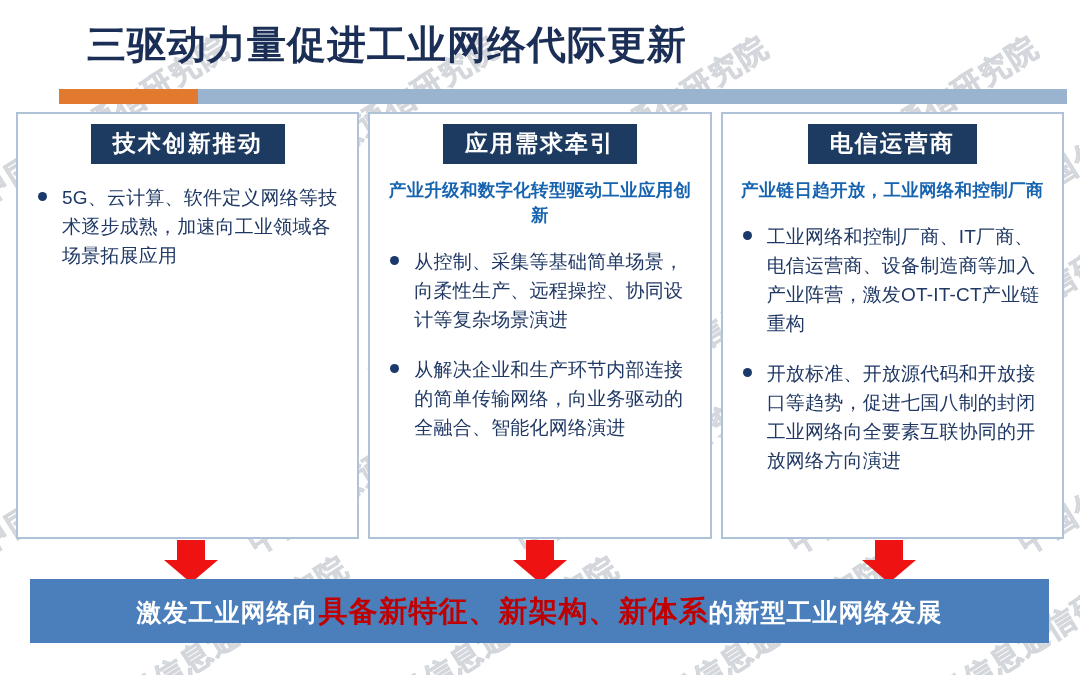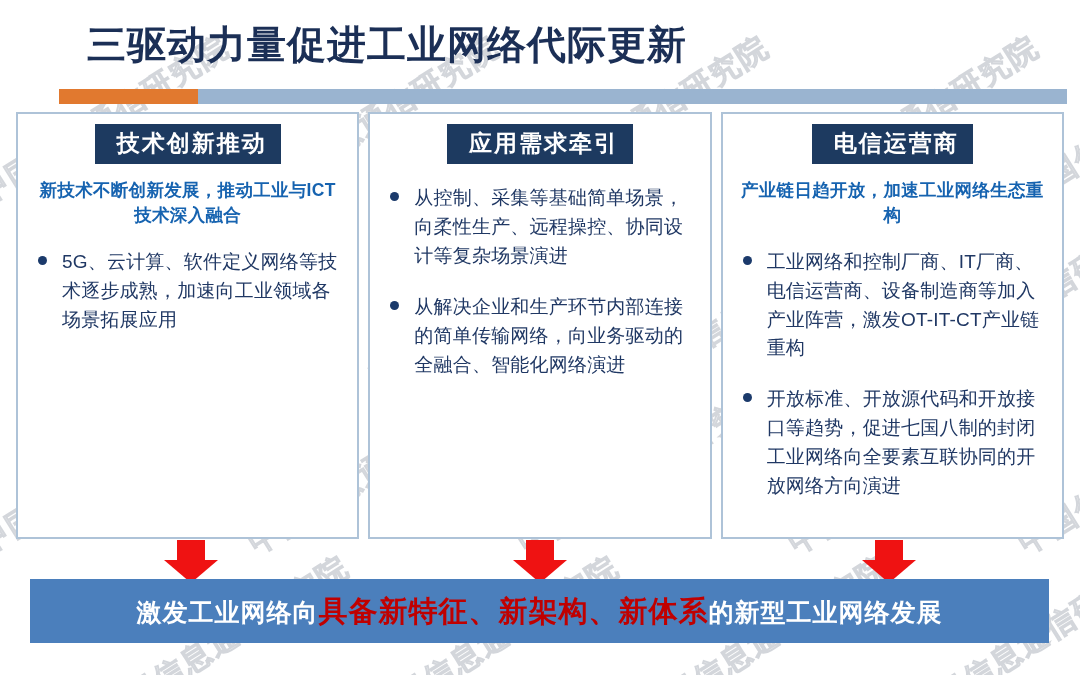--- a/index.html
+++ b/index.html
@@ -100,21 +100,21 @@
   }
   .card-badge {
     display: block;
     margin: 0 auto;
     background: #1d3a60;
     color: #ffffff;
     font-size: 23px;
     font-weight: 700;
     letter-spacing: 2px;
     text-align: center;
-    padding: 7px 14px 9px 22px;
+    padding: 7px 22px 9px 22px;
     width: fit-content;
     line-height: 1.05;
   }
   .card-subtitle {
     margin-top: 14px;
     color: #1663b0;
     font-size: 17.5px;
     font-weight: 700;
     line-height: 1.42;
     text-align: center;
@@ -242,50 +242,50 @@
     <div id="divider-accent"></div>
     <div id="divider-rest"></div>
   </div>
 </div>
 
 <div id="cards-row">
 
   <div class="card">
     <div class="card-inner">
       <div class="card-badge">技术创新推动</div>
-      <div class="card-subtitle">新技术不断创新发展，推动工业与ICT技术深入融合</div>
       <ul class="card-bullets">
         <li class="bullet-item">
           <span class="bullet-dot"></span>
           <span>5G、云计算、软件定义网络等技术逐步成熟，加速向工业领域各场景拓展应用</span>
         </li>
       </ul>
     </div>
   </div>
 
   <div class="card">
     <div class="card-inner">
       <div class="card-badge">应用需求牵引</div>
+      <div class="card-subtitle">产业升级和数字化转型驱动工业应用创新</div>
       <ul class="card-bullets">
         <li class="bullet-item">
           <span class="bullet-dot"></span>
           <span>从控制、采集等基础简单场景，向柔性生产、远程操控、协同设计等复杂场景演进</span>
         </li>
         <li class="bullet-item">
           <span class="bullet-dot"></span>
           <span>从解决企业和生产环节内部连接的简单传输网络，向业务驱动的全融合、智能化网络演进</span>
         </li>
       </ul>
     </div>
   </div>
 
   <div class="card">
     <div class="card-inner">
       <div class="card-badge">电信运营商</div>
-      <div class="card-subtitle">产业链日趋开放，加速工业网络生态重构</div>
+      <div class="card-subtitle">产业链日趋开放，工业网络和控制厂商</div>
       <ul class="card-bullets">
         <li class="bullet-item">
           <span class="bullet-dot"></span>
           <span>工业网络和控制厂商、IT厂商、电信运营商、设备制造商等加入产业阵营，激发OT-IT-CT产业链重构</span>
         </li>
         <li class="bullet-item">
           <span class="bullet-dot"></span>
           <span>开放标准、开放源代码和开放接口等趋势，促进七国八制的封闭工业网络向全要素互联协同的开放网络方向演进</span>
         </li>
       </ul>

